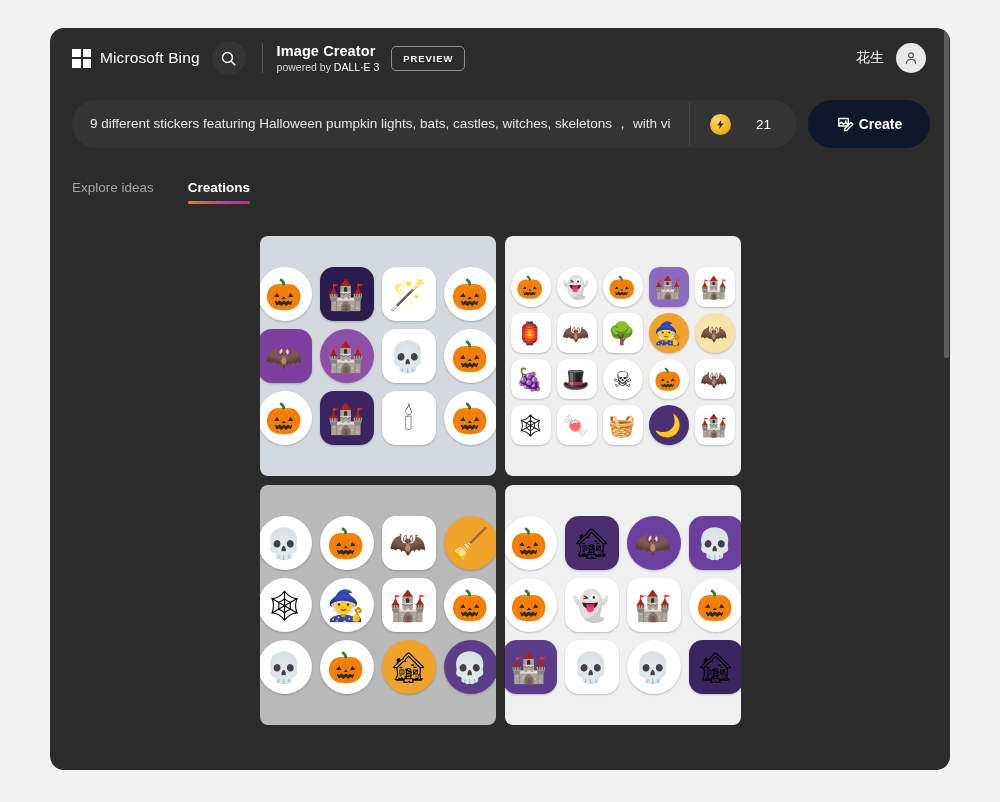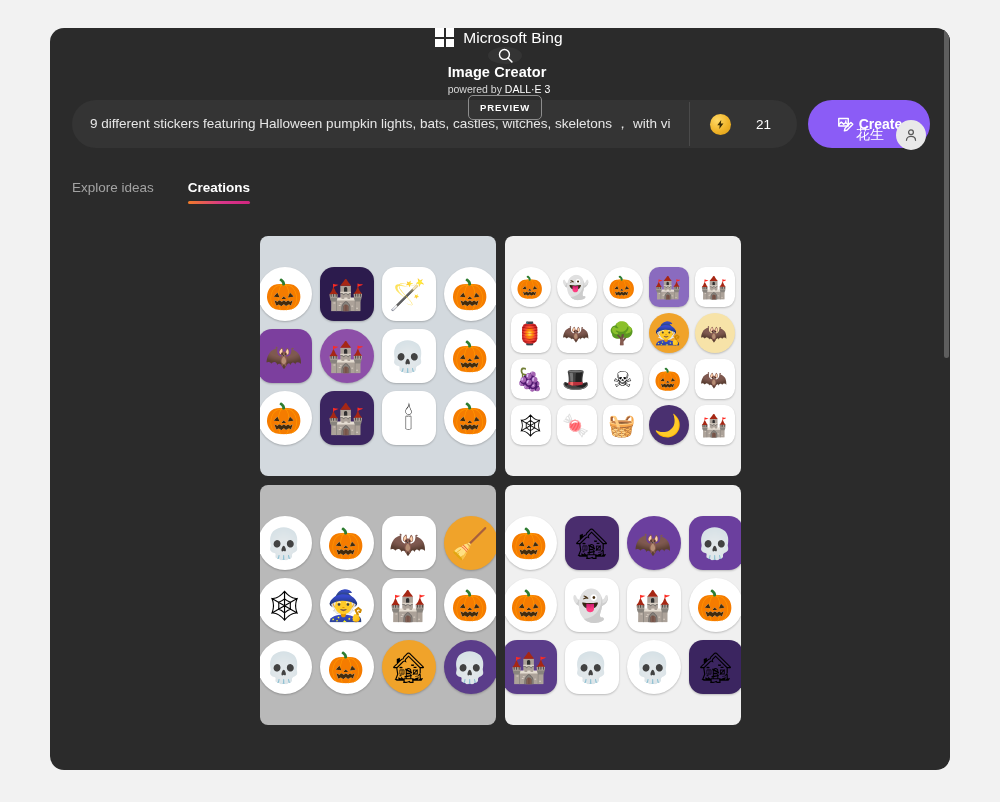--- a/index.html
+++ b/index.html
@@ -31,21 +31,20 @@
     overflow: hidden;
   }
 
   
   .header {
     height: 60px;
     display: flex;
     align-items: center;
     padding: 0 24px 0 22px;
     position: relative;
-    flex-direction: column;
   }
 
   .brand {
     display: flex;
     align-items: center;
     gap: 9px;
   }
 
   .ms-logo {
     width: 19px;
@@ -199,21 +198,21 @@
   .boost-count {
     color: #ffffff;
     font-size: 13.5px;
   }
 
   .create-btn {
     height: 48px;
     min-width: 122px;
     padding: 0 22px;
     border-radius: 26px;
-    background: #8b5cf6;
+    background: #0f172a;
     color: #ffffff;
     font-size: 14px;
     font-weight: bold;
     display: flex;
     align-items: center;
     justify-content: center;
     gap: 4px;
     cursor: pointer;
     border: none;
     font-family: "Liberation Sans", sans-serif;

